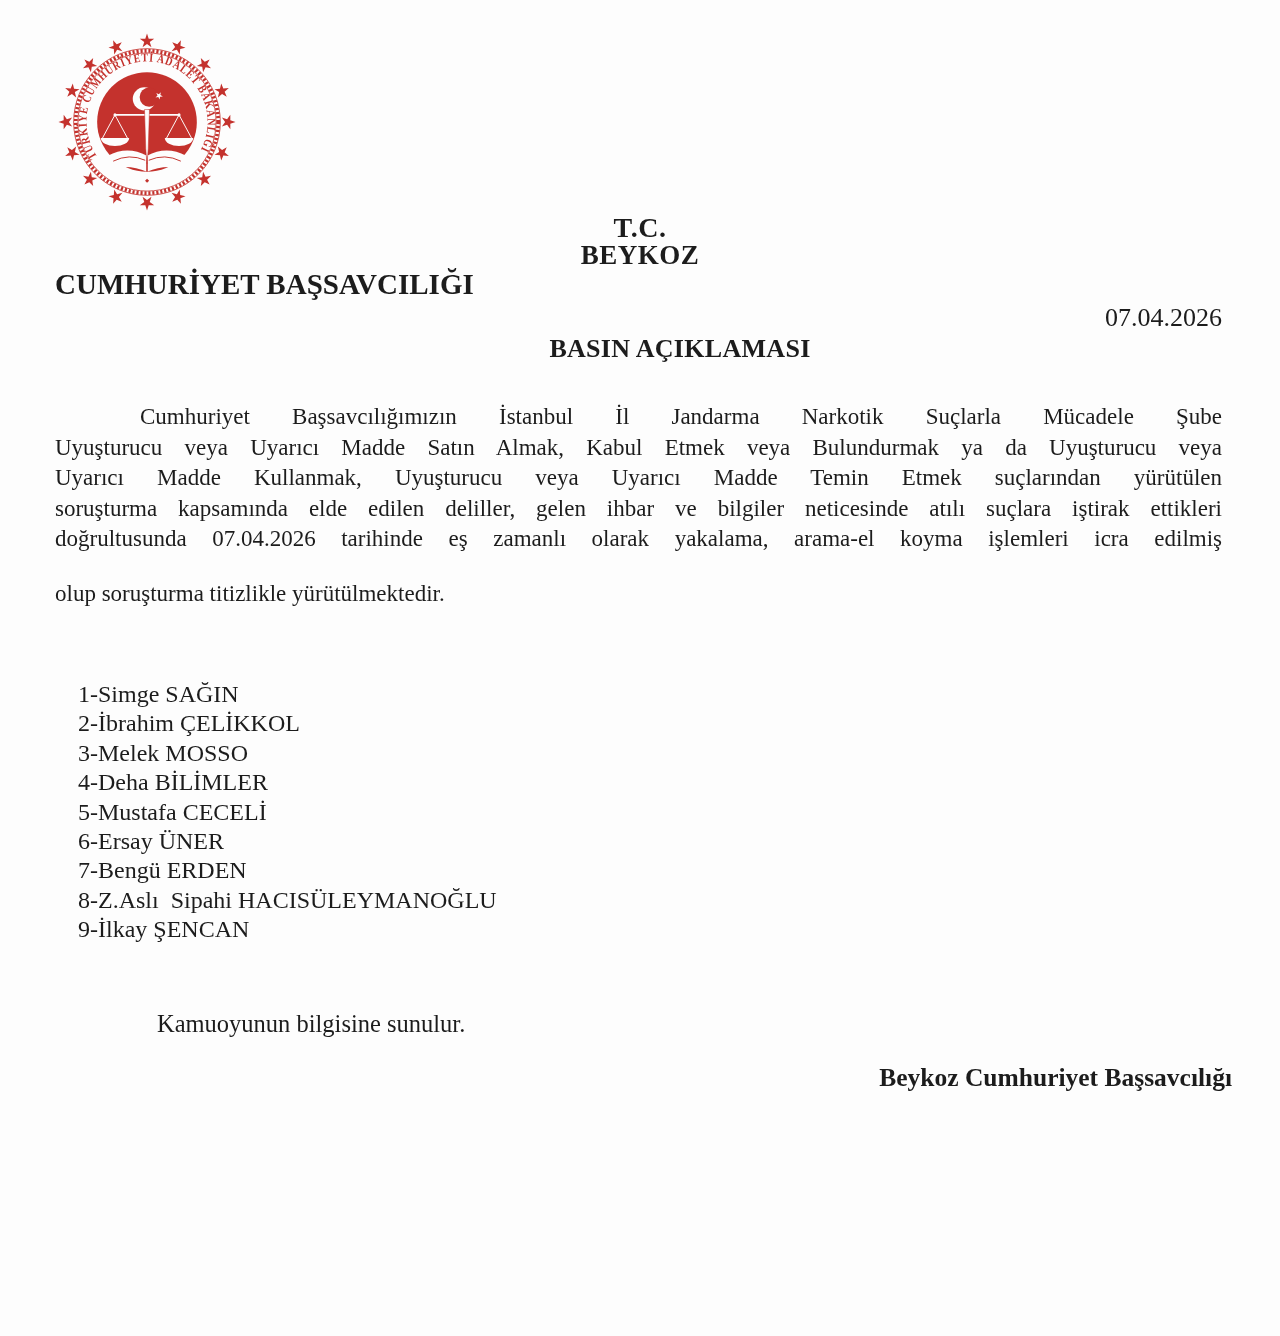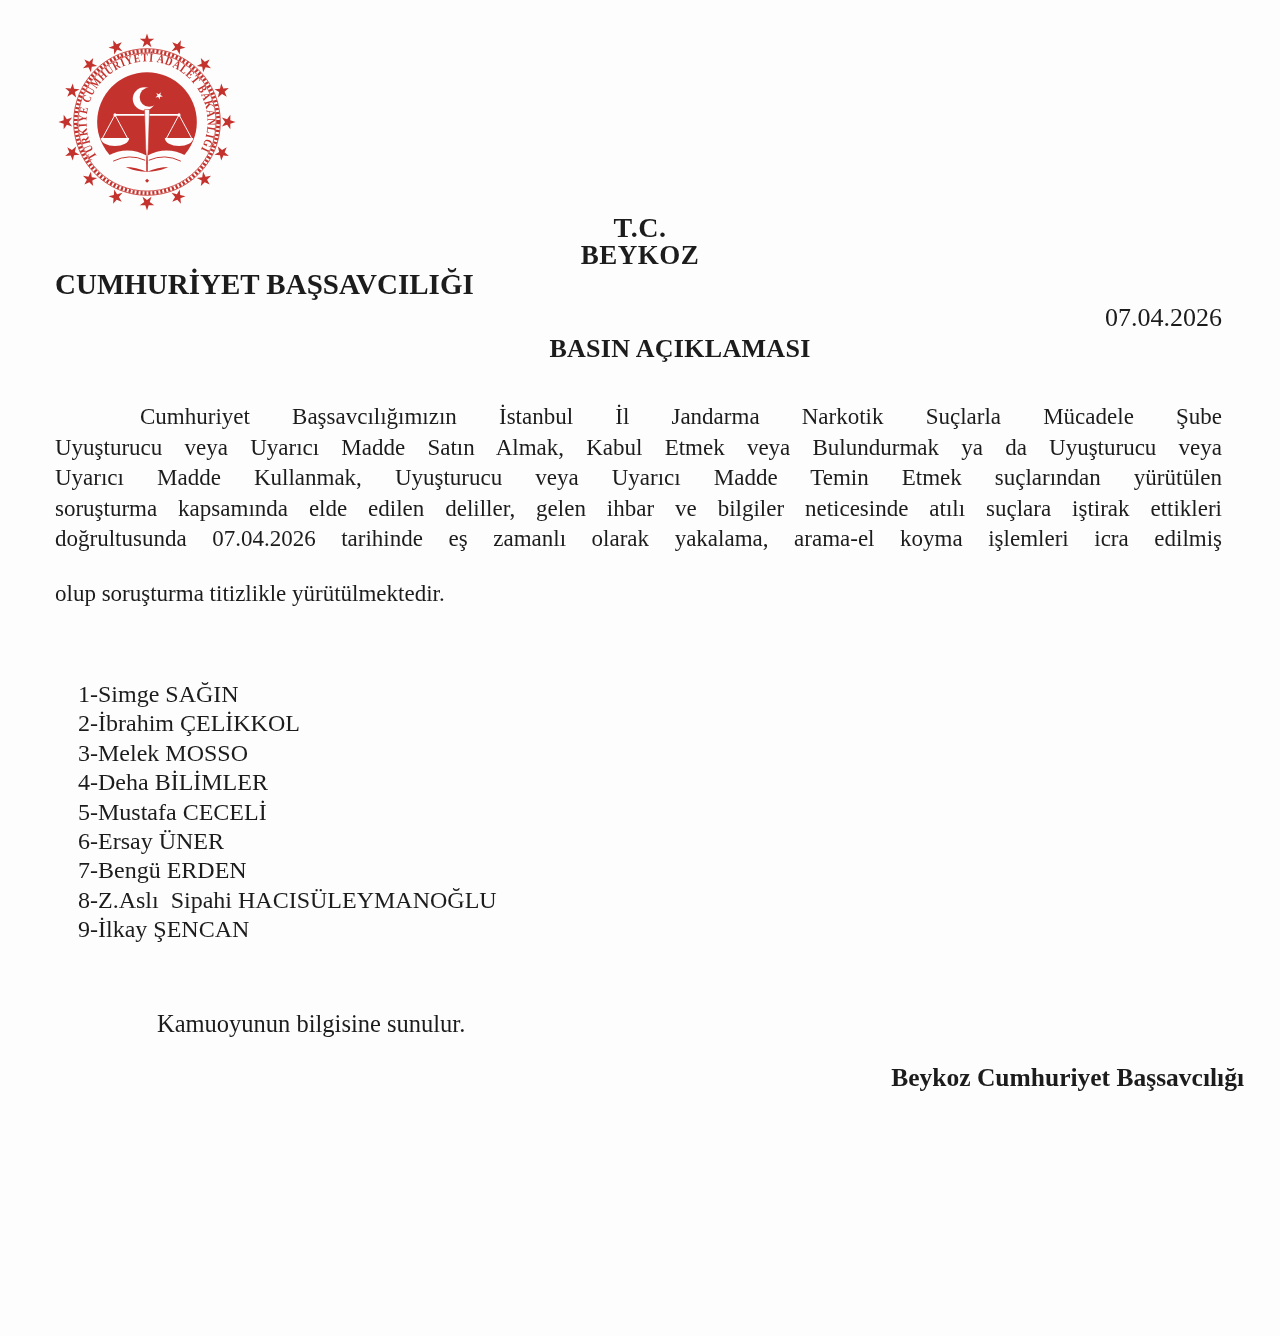--- a/index.html
+++ b/index.html
@@ -55,21 +55,21 @@
     left: 55px;
     top: 680px;
     font-size: 24px;
     line-height: 29.4px;
     white-space: pre-wrap;
     margin-left: 23px;
   }
 
   
   .closing   { position: absolute; left: 157px; top: 1010px; font-size: 24.5px; }
-  .signature { position: absolute; right: 36px; top: 1063px; font-size: 25.5px; font-weight: 700; text-align: right; }
+  .signature { position: absolute; right: 48px; top: 1063px; font-size: 25.5px; font-weight: 700; text-align: right; }
 </style>
 </head>
 <body>
 
 <div class="page">
 
   <svg class="seal" viewBox="0 0 200 200" xmlns="http://www.w3.org/2000/svg">
     <defs>
       <polygon id="st" points="0,-1 0.225,-0.309 0.951,-0.309 0.363,0.118 0.588,0.809 0,0.382 -0.588,0.809 -0.363,0.118 -0.951,-0.309 -0.225,-0.309"></polygon>
       <path id="ringPath" d="M 44.3 139 A 68 68 0 1 1 155.7 139" fill="none"></path>

